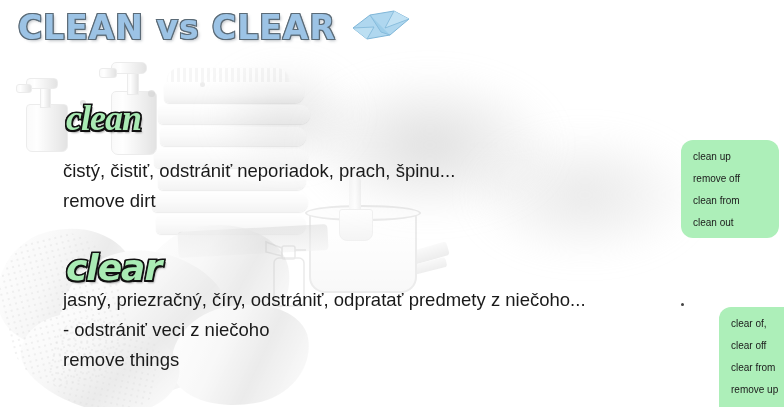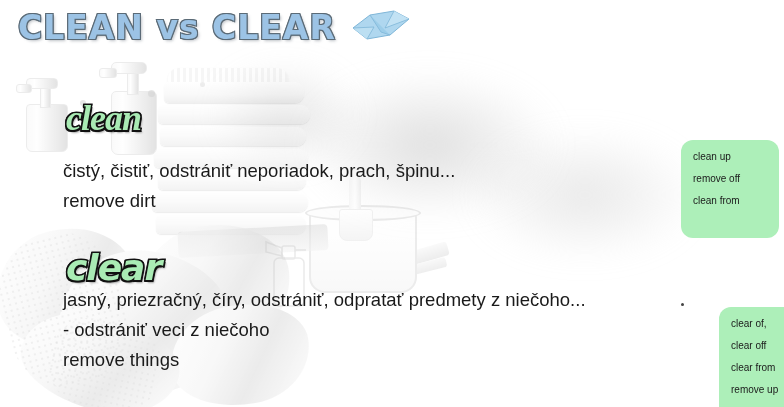--- a/index.html
+++ b/index.html
@@ -383,20 +383,21 @@
 
   <div class="wordart" id="wordart-clean">clean</div>
   <div class="definition" id="def-clean">
     <div>čistý, čistiť, odstrániť neporiadok, prach, špinu...</div>
     <div>remove dirt</div>
   </div>
   <div class="phrase-box" id="phrases-clean">
     <span class="phrase-line">clean up</span>
     <span class="phrase-line">remove off</span>
     <span class="phrase-line">clean from</span>
+    <span class="phrase-line">clean out</span>
   </div>
 
   <div class="wordart" id="wordart-clear">clear</div>
   <div class="definition" id="def-clear">
     <div>jasný, priezračný, číry, odstrániť, odpratať predmety z niečoho...</div>
     <div>- odstrániť veci z niečoho</div>
     <div>remove things</div>
   </div>
   <div class="tiny-dot"></div>
   <div class="phrase-box" id="phrases-clear">

